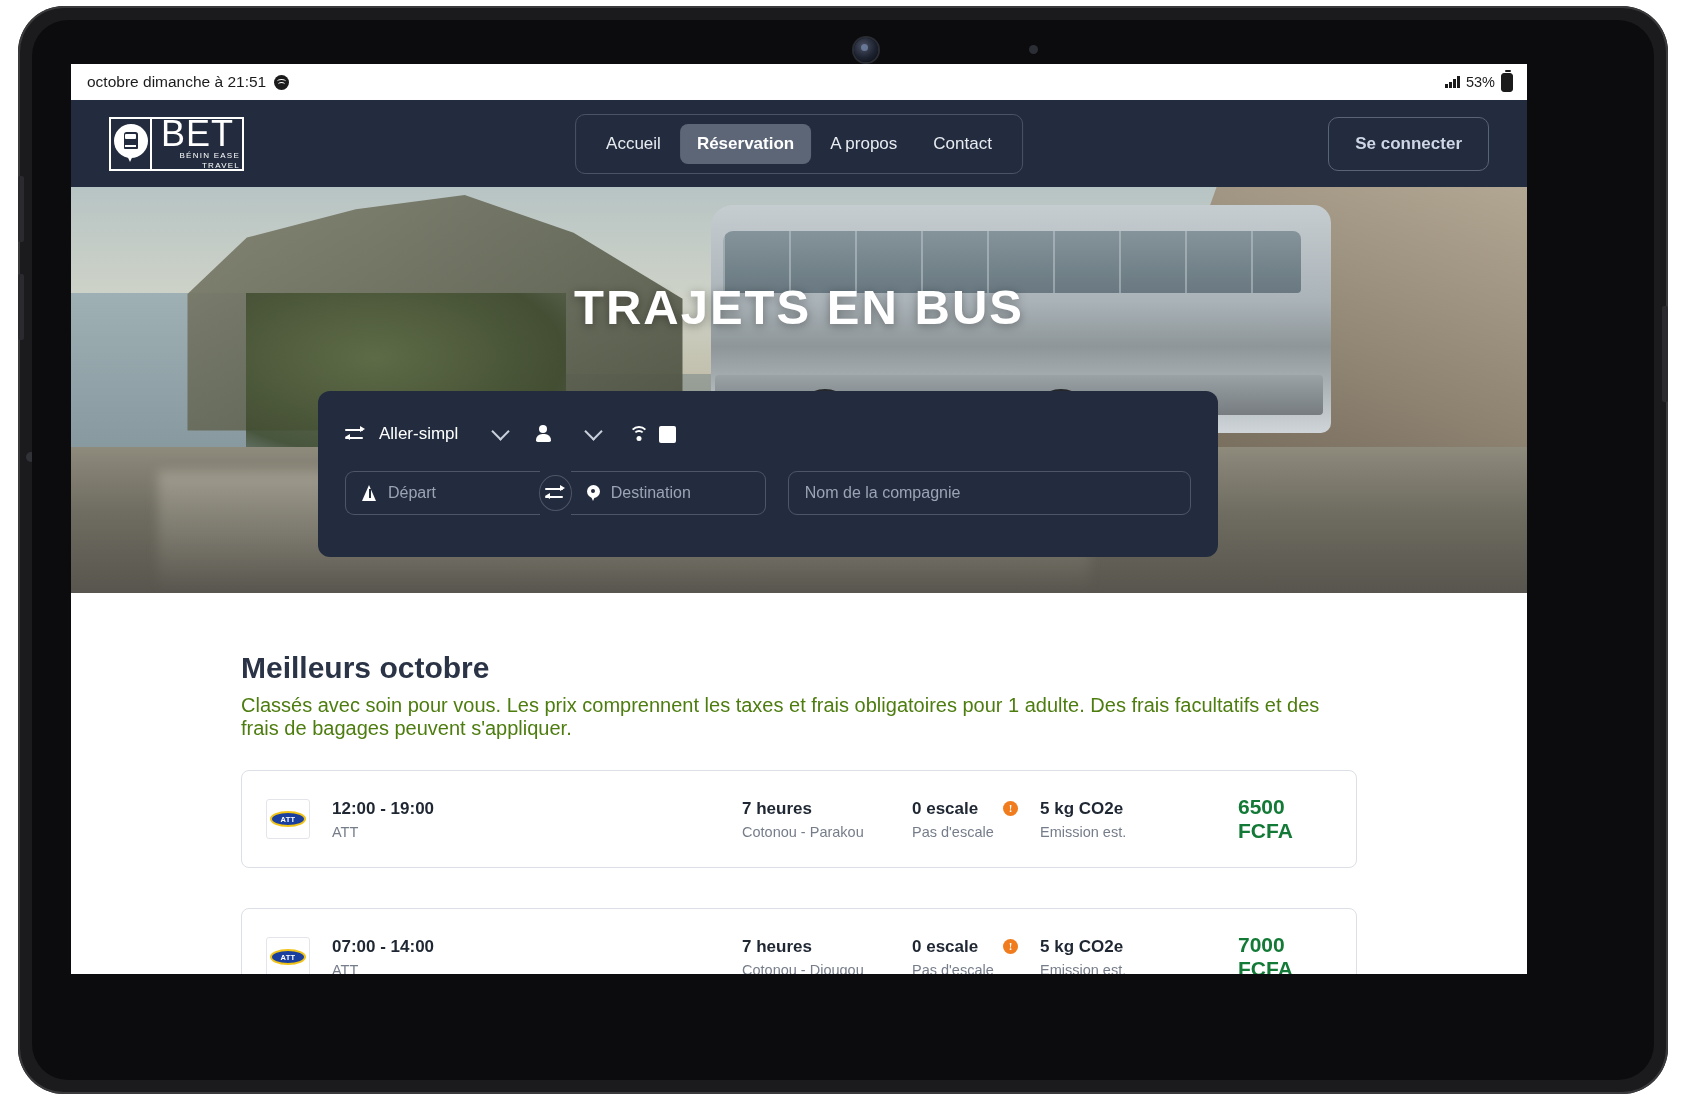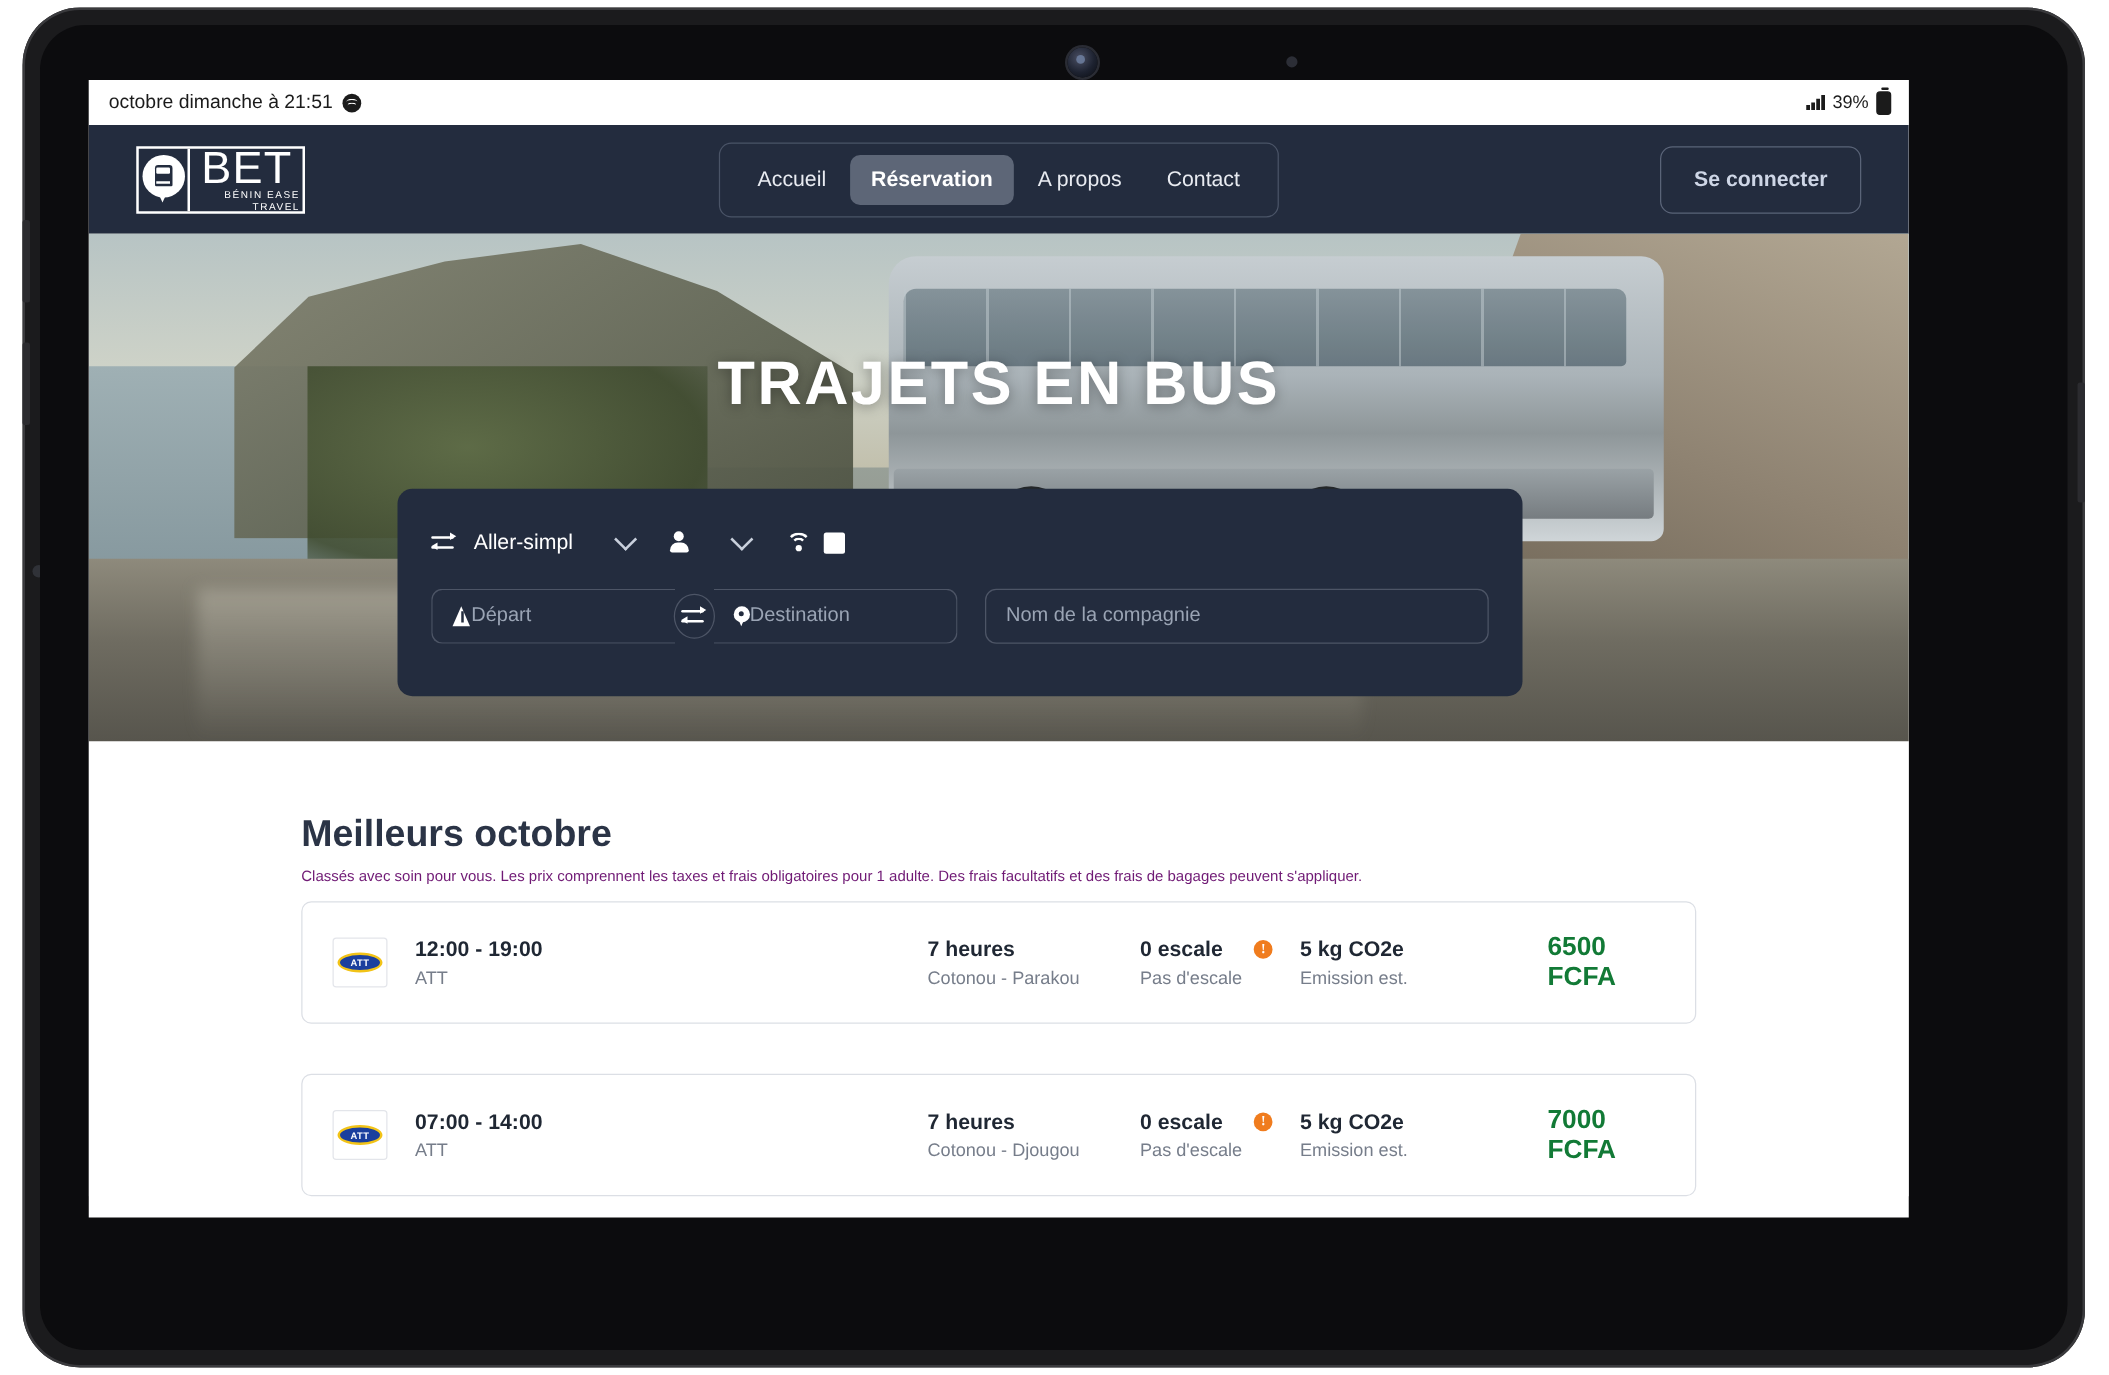--- a/index.html
+++ b/index.html
@@ -375,20 +375,21 @@
     width: 17px; height: 17px; background: #ffffff; border-radius: 2px;
     cursor: pointer; display: inline-block;
   }
   .fields-row { display: flex; align-items: center; }
   .field {
     height: 44px;
     border: 1px solid #4d5costly; 
     border: 1px solid #4d5566;
     border-radius: 9px;
     display: flex; align-items: center;
+    gap: 11px;
     padding: 0 16px;
     background: transparent;
   }
   .field-depart { width: 212px; border-radius: 9px 0 0 9px; border-right: none; }
   .field-dest   { width: 212px; border-radius: 0 9px 9px 0; border-left: none; }
   .swap-btn {
     width: 36px; height: 36px;
     border: 1px solid #4d5566;
     border-radius: 50%;
     background: #232c3e;
@@ -448,22 +449,22 @@
     background: #ffffff;
   }
   .results-inner { padding: 0 170px; }
   .results-title {
     font-size: 30px; font-weight: bold;
     color: #2b3446;
     margin-bottom: 9px;
     font-family: "Liberation Sans", sans-serif;
   }
   .results-sub {
-    font-size: 12px; color: #701a75;
-    margin-bottom: 13px;
+    font-size: 20px; color: #4d7c0f;
+    margin-bottom: 30px;
   }
   .trip-card {
     border: 1px solid #dcdfe5;
     border-radius: 8px;
     height: 98px;
     display: flex; align-items: center;
     padding: 0 24px;
     margin-bottom: 40px;
     background: #ffffff;
     cursor: pointer;
@@ -537,21 +538,21 @@
         <span class="status-time">octobre dimanche à 21:51</span>
         <span class="spotify-icon"></span>
       </div>
       <div class="status-right">
         <span class="signal-bars">
             <i></i>
             <i></i>
             <i></i>
             <i></i>
           </span>
-        <span class="battery-pct">39%</span>
+        <span class="battery-pct">53%</span>
         <span class="battery"></span>
       </div>
     </div>
 
     <div class="site-header">
       <div class="logo">
         <div class="logo-mark">
           <div class="pin">
             <div class="pin-circle"></div>
             <div class="pin-tip"></div>

